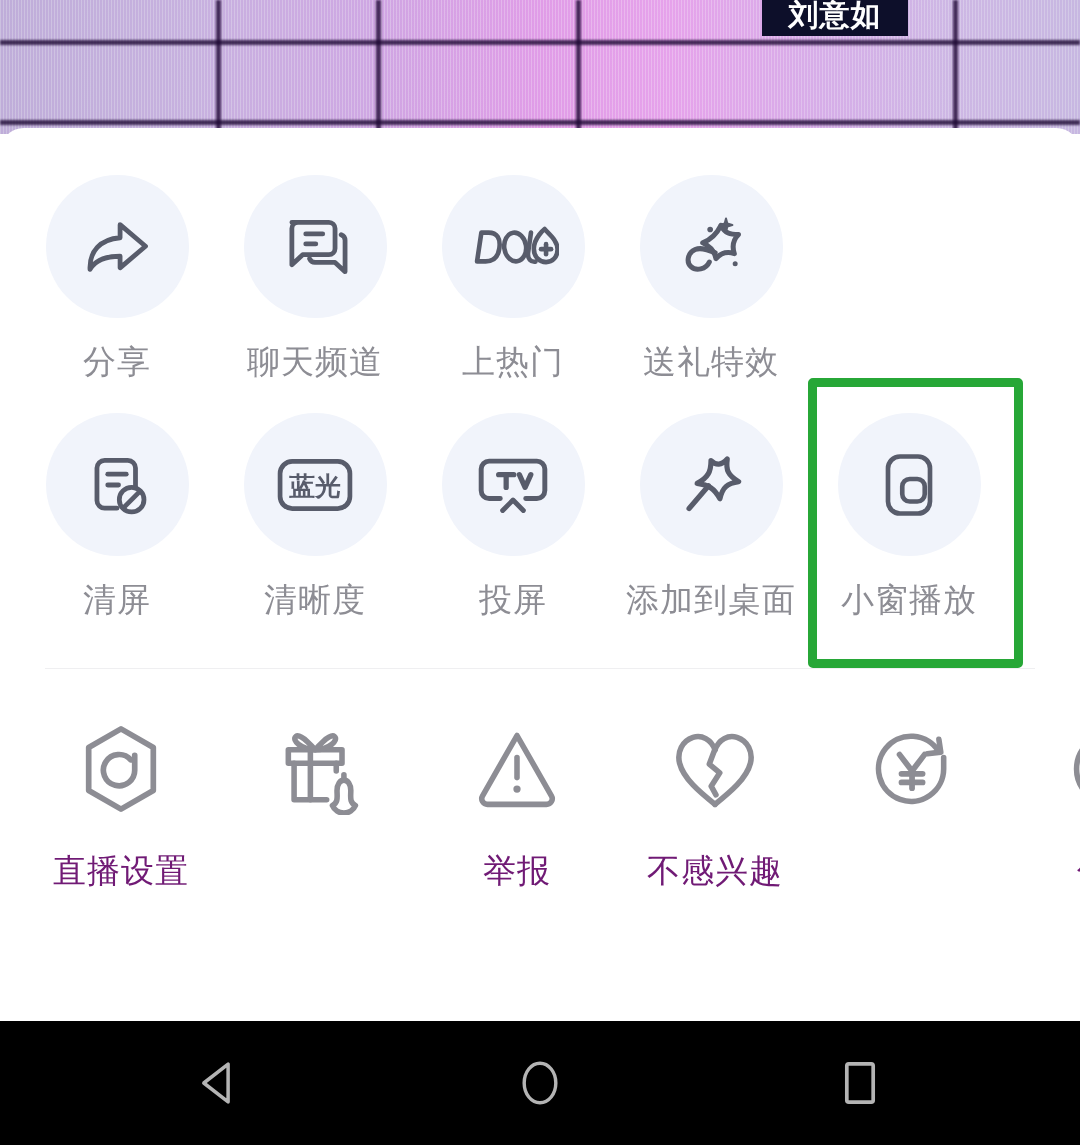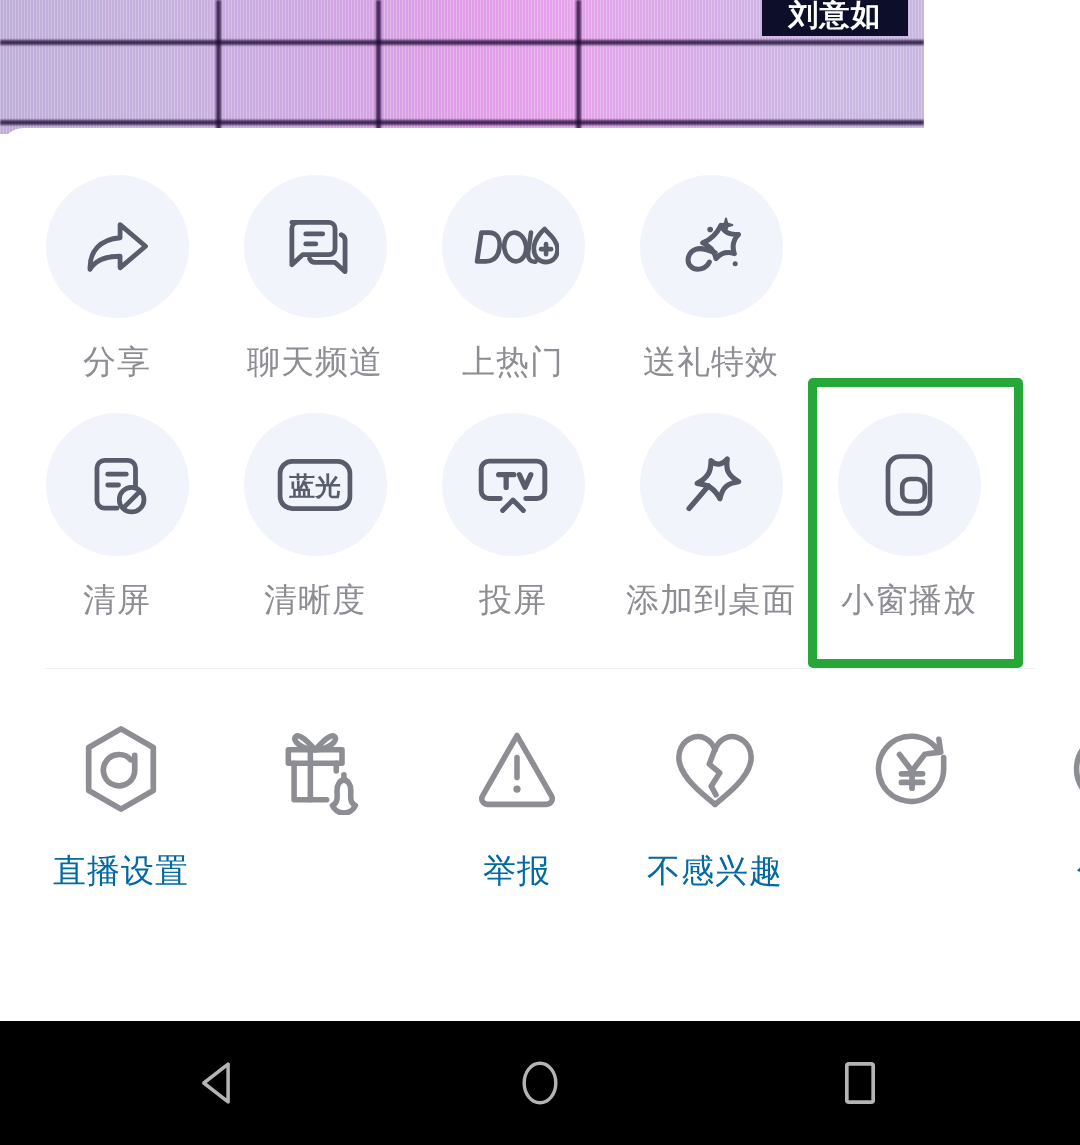--- a/index.html
+++ b/index.html
@@ -5,21 +5,21 @@
   * { margin:0; padding:0; box-sizing:border-box; }
   html,body {
     width:1080px; height:1145px;
     font-family:"Liberation Sans","DejaVu Sans",sans-serif;
     background:#000; overflow:hidden;
   }
   #screen { position:relative; width:1080px; height:1145px; background:#fff; overflow:hidden; }
 
   
   #video-bg {
-    position:absolute; left:0; top:0; width:924px; height:134px;
+    position:absolute; left:0; top:0; width:1080px; height:134px;
     background:
       linear-gradient(90deg,
         rgba(190,176,216,1) 0%,
         rgba(198,180,222,1) 18%,
         rgba(206,170,226,1) 34%,
         rgba(224,160,231,1) 50%,
         rgba(230,166,235,1) 62%,
         rgba(214,176,232,1) 76%,
         rgba(205,186,228,1) 88%,
         rgba(198,186,224,1) 100%);
@@ -76,21 +76,21 @@
   .divider {
     margin:45px 0 0 45px; width:990px; height:1px; background:#efeff1;
   }
 
   
   .scroll-row {
     display:flex; margin-top:52px; padding-left:22px; overflow:hidden;
   }
   .scell { width:198px; flex:0 0 198px; display:flex; flex-direction:column; align-items:center; }
   .sicon { width:110px; height:96px; display:flex; align-items:center; justify-content:center; }
-  .scell-label { margin-top:32px; font-size:33px; color:#0369a1; white-space:nowrap; letter-spacing:1px; }
+  .scell-label { margin-top:32px; font-size:33px; color:#701a75; white-space:nowrap; letter-spacing:1px; }
 
   
   #navbar {
     position:absolute; left:0; top:1021px; width:1080px; height:124px;
     background:#000; display:flex; align-items:center; justify-content:center;
   }
   #navbar .nav-btn { width:200px; height:124px; display:flex; align-items:center; justify-content:center; }
   #navbar .nav-gap { width:120px; }
 
   svg { display:block; }

